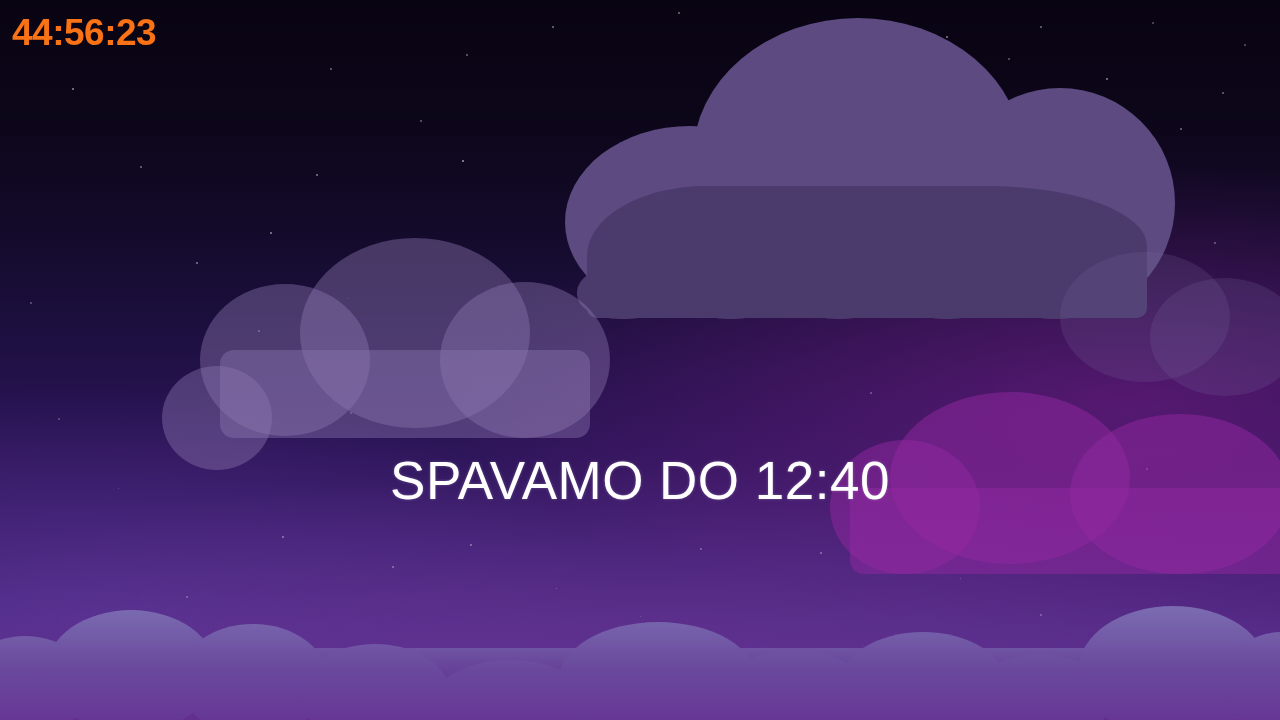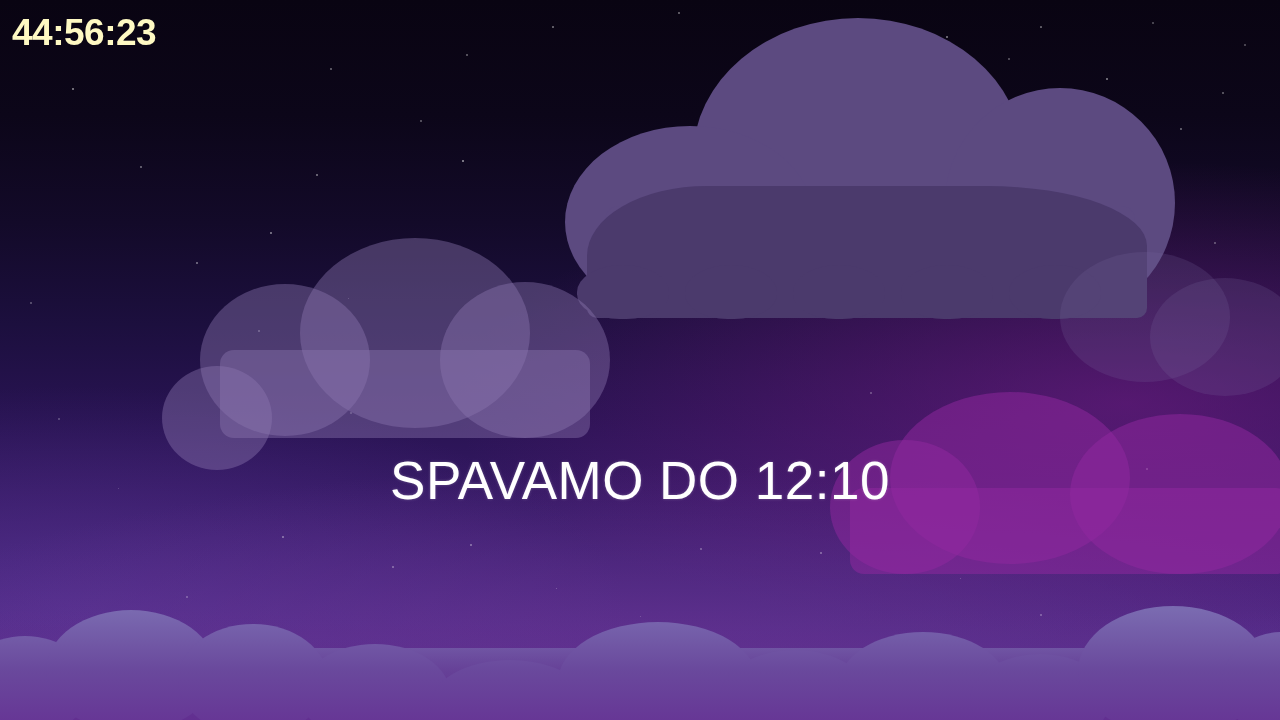--- a/index.html
+++ b/index.html
@@ -98,21 +98,21 @@
     background: linear-gradient(180deg, rgba(92,45,140,0) 0%, rgba(92,45,140,0.55) 55%, rgba(99,46,145,0.85) 100%);
   }
 
   
   #timer {
     position: absolute;
     left: 12px;
     top: 14px;
     font-size: 37px;
     font-weight: bold;
-    color: #fef9c3;
+    color: #f97316;
     letter-spacing: -0.5px;
     line-height: 1;
     white-space: nowrap;
   }
 
   
   #title-wrap {
     position: absolute;
     left: 0;
     top: 304px;
@@ -282,15 +282,15 @@
     <div class="lobe p" style="left:1010px; top:66px; width:140px; height:92px;"></div>
     <div class="lobe p" style="left:1118px; top:18px; width:190px; height:130px;"></div>
     <div class="lobe p" style="left:1262px; top:44px; width:120px; height:104px;"></div>
   </div>
 
   <div class="bottom-wash"></div>
 
   <div id="timer">44:56:23</div>
 
 
-  <div id="subtitle">SPAVAMO DO 12:10</div>
+  <div id="subtitle">SPAVAMO DO 12:40</div>
 
 </div>
 
 </body></html>

